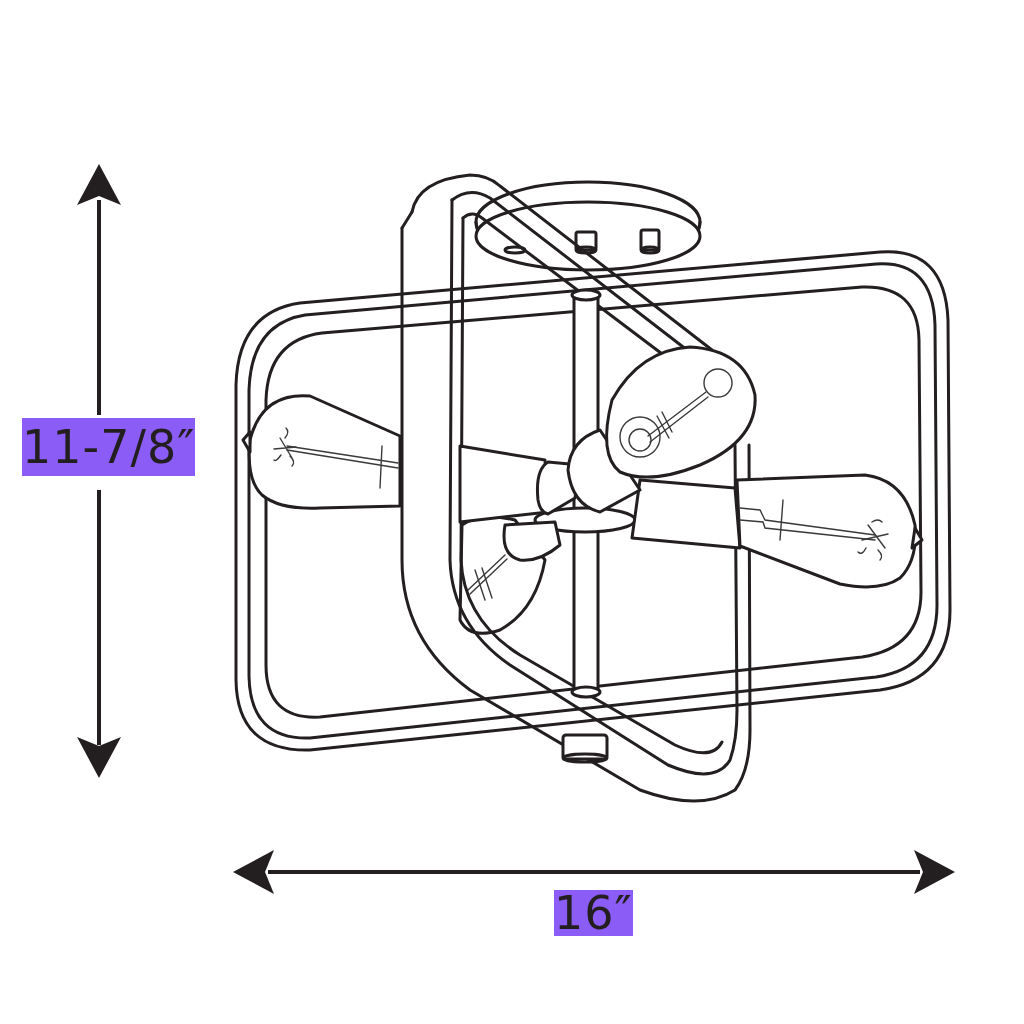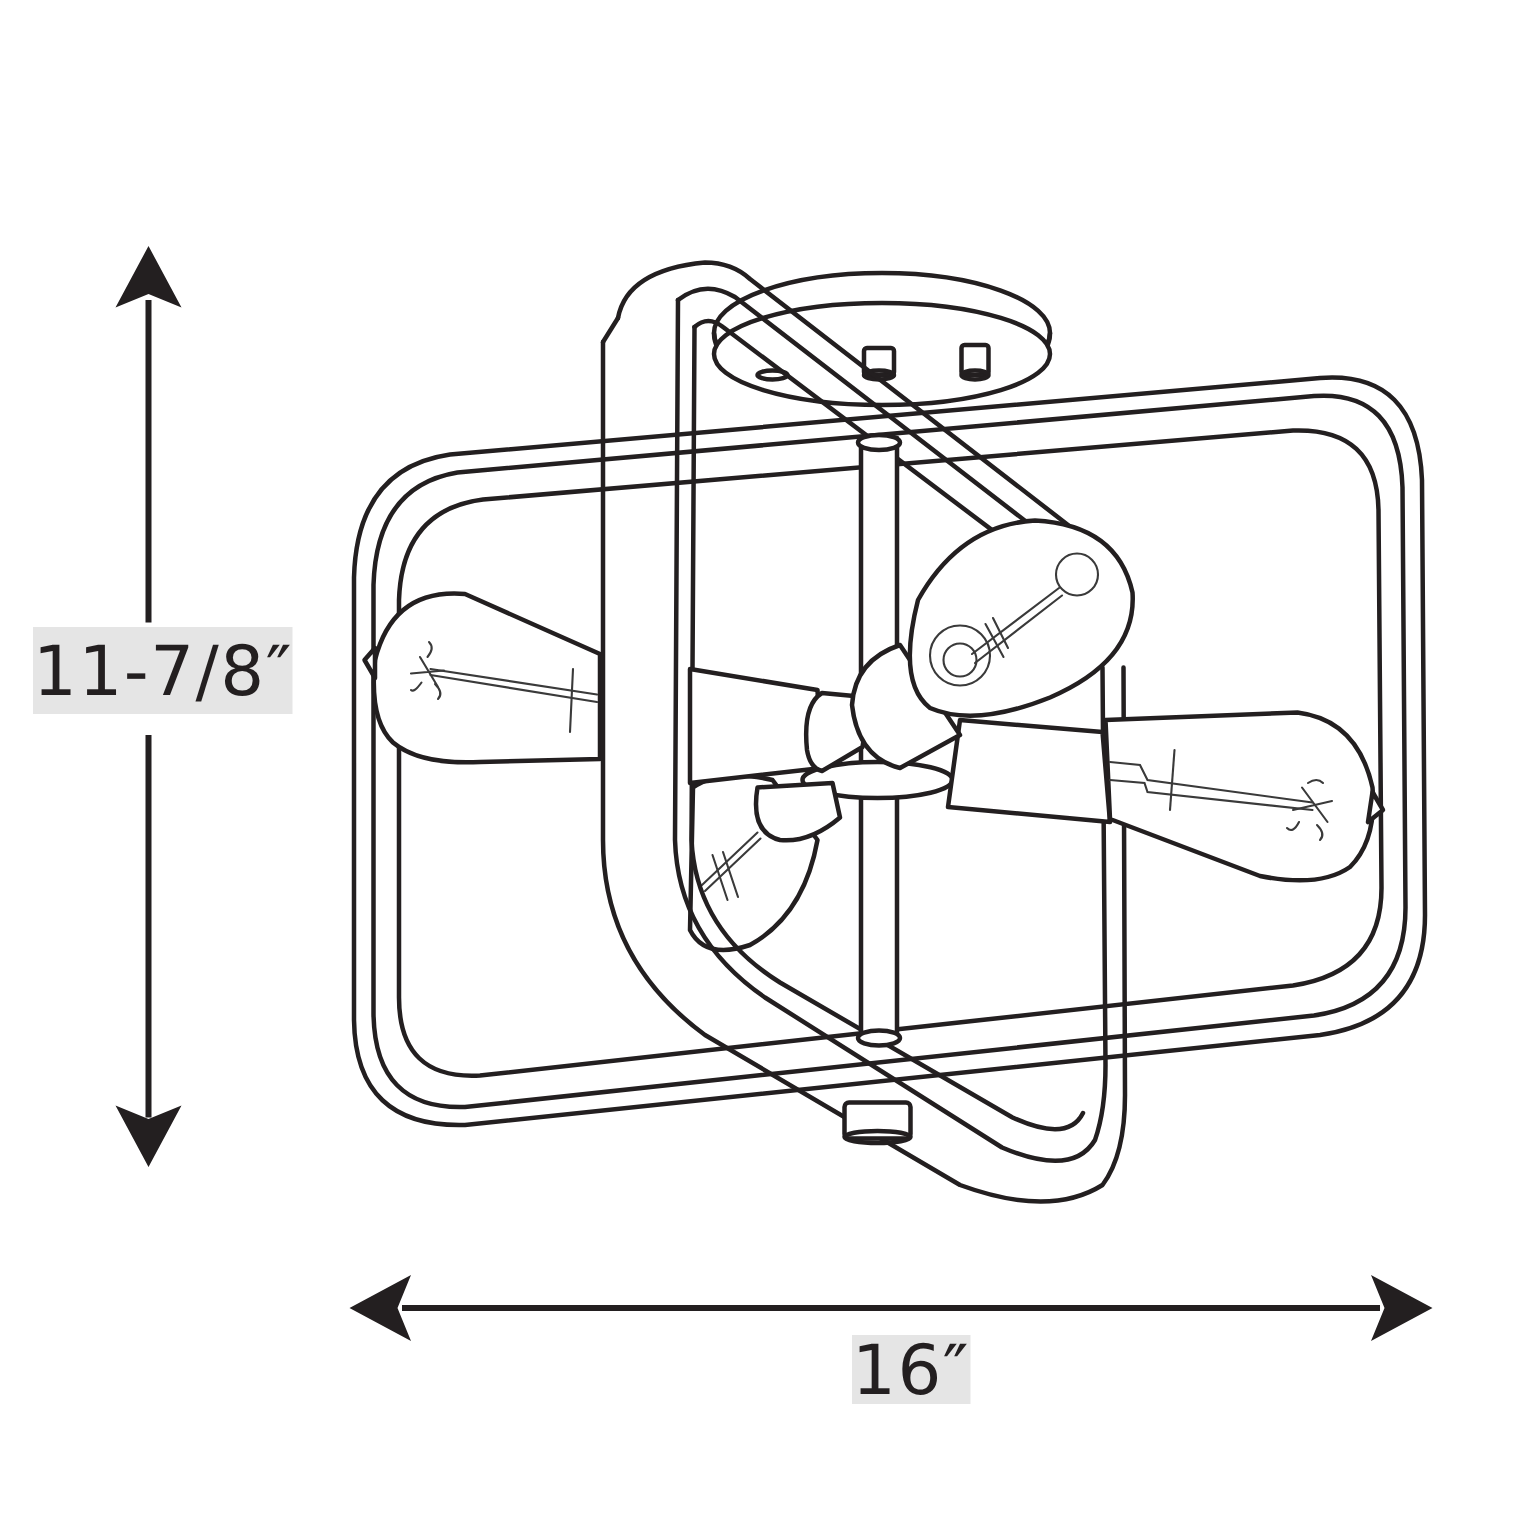--- a/index.html
+++ b/index.html
@@ -10,24 +10,24 @@
     .thin { fill: none; stroke: #3a3a3a; stroke-width: 1.4; stroke-linecap: round; }
     .dim { stroke: #231f20; stroke-width: 4; fill: none; }
     .arrow { fill: #231f20; stroke: none; }
     .dim-label {
       position: absolute;
       font-family: "DejaVu Sans", sans-serif;
       color: #231f20;
       font-size: 46px;
       letter-spacing: 1px;
       line-height: 1;
-      background: #e5e5e5;
+      background: #8b5cf6;
     }
     #height-label { left: 22px; top: 418px; padding: 6px 0; }
-    #width-label { left: 568px; top: 890px; }
+    #width-label { left: 554px; top: 890px; }
   </style>
 </head>
 <body>
 
 <svg id="drawing" viewBox="0 0 1024 1024" xmlns="http://www.w3.org/2000/svg">
 
   <g>
     <line class="dim" x1="99" y1="200" x2="99" y2="415"></line>
     <line class="dim" x1="99" y1="490" x2="99" y2="745"></line>
     <path class="arrow" d="M99 164 L121 205 L99 196 L77 205 Z"></path>

